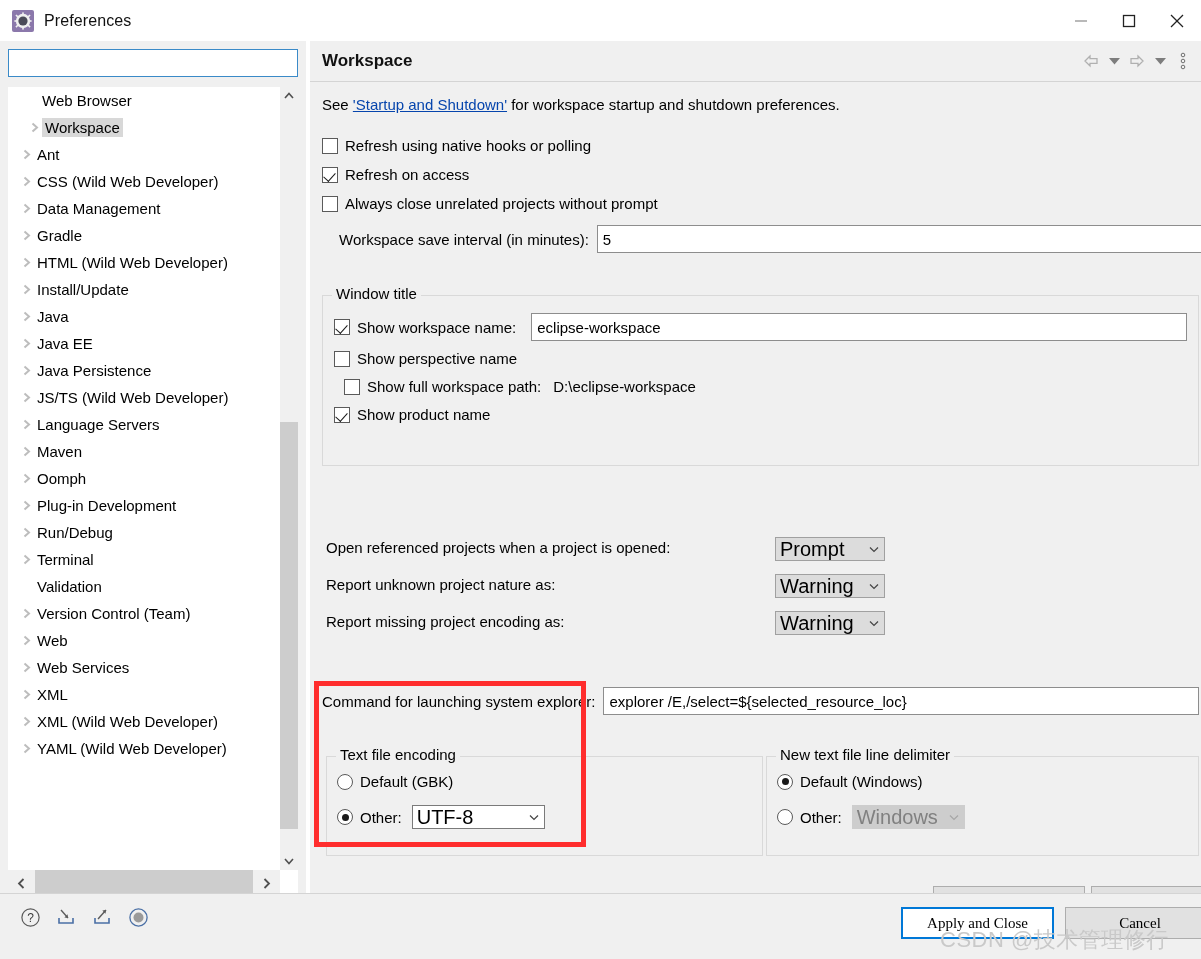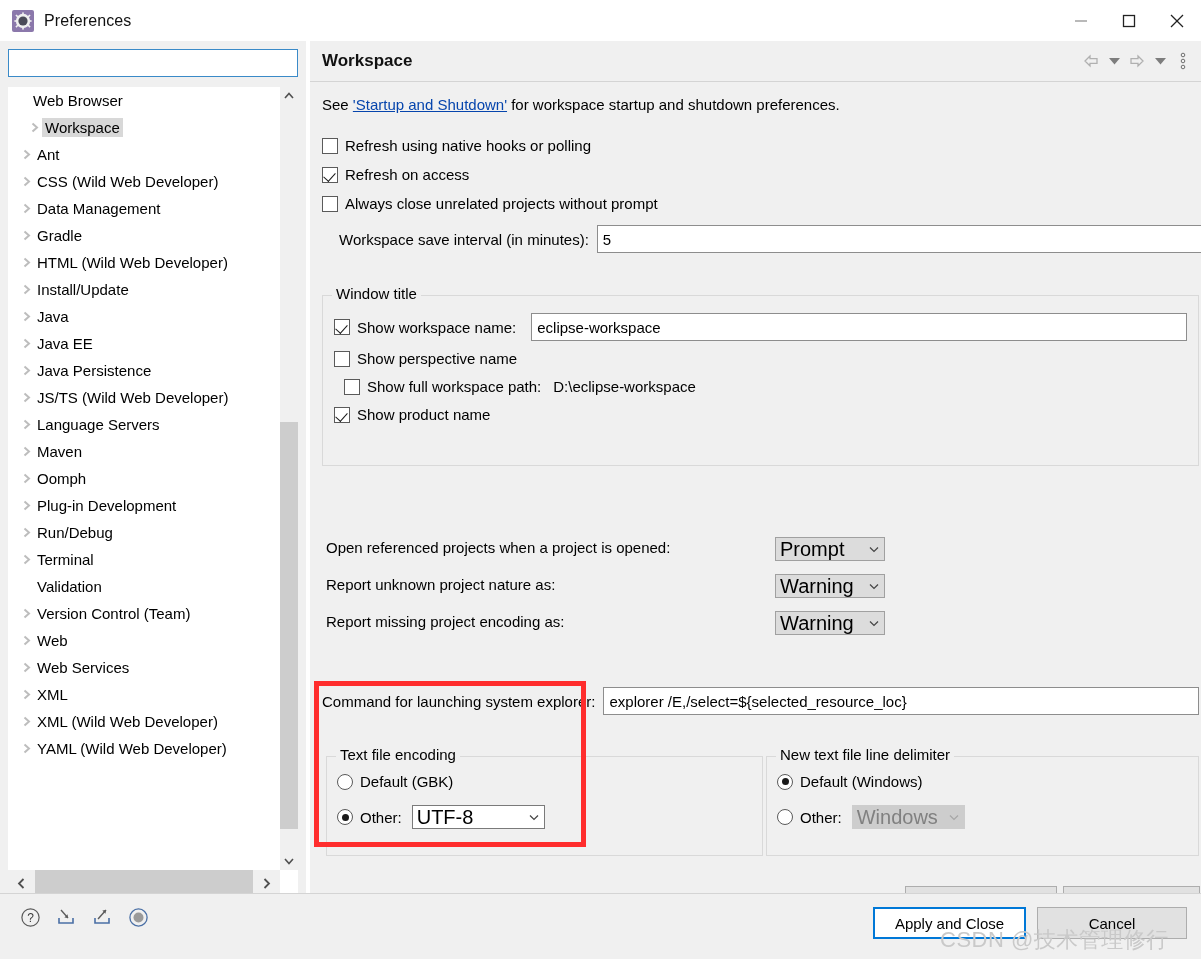--- a/index.html
+++ b/index.html
@@ -59,21 +59,21 @@
   .tree-row {
     height:27px; display:flex; align-items:center;
     white-space:nowrap; font-size:15px; color:#000;
   }
   .tree-row .arrow {
     width:14px; flex:0 0 14px; display:flex; align-items:center; justify-content:center;
     color:#b4b4b4;
   }
   .tree-row .arrow svg { display:block; }
   .tree-row .lbl { padding:1px 3px; }
-  .tree-row.indent { padding-left:22px; }
+  .tree-row.indent { padding-left:31px; }
   .tree-row.indent2 { padding-left:20px; }
   .tree-row.root { padding-left:12px; }
   .tree-row.selected .lbl { background:#d8d8d8; }
 
   
   #tree-vscroll {
     position:absolute; right:0; top:0; width:18px; height:783px;
     background:#f0f0f0;
   }
   #tree-vscroll .sb-arrow {
@@ -167,23 +167,24 @@
   }
 
   
   #red-highlight {
     position:absolute; border:5px solid #ff2d2d; pointer-events:none;
   }
 
   
   .btn {
     border:1px solid #adadad; background:#e1e1e1;
-    font-family:Liberation Sans, sans-serif; font-size:15px;
+    font-family:Liberation Serif, serif; font-size:15px;
     color:#000; display:flex; align-items:center; justify-content:center;
     cursor:default;
+    margin-left:28px;
   }
   .btn.default { background:#fff; border:2px solid #0078d7; }
 
   
   #bottom-bar {
     position:absolute; left:0; top:893px; width:1201px; height:66px;
     background:#f0f0f0;
   }
   #bottom-sep { position:absolute; left:0; top:0; width:1201px; height:1px; background:#d4d4d4; }
   #bottom-icons { position:absolute; left:18px; top:12px; display:flex; align-items:center; gap:12px; }

